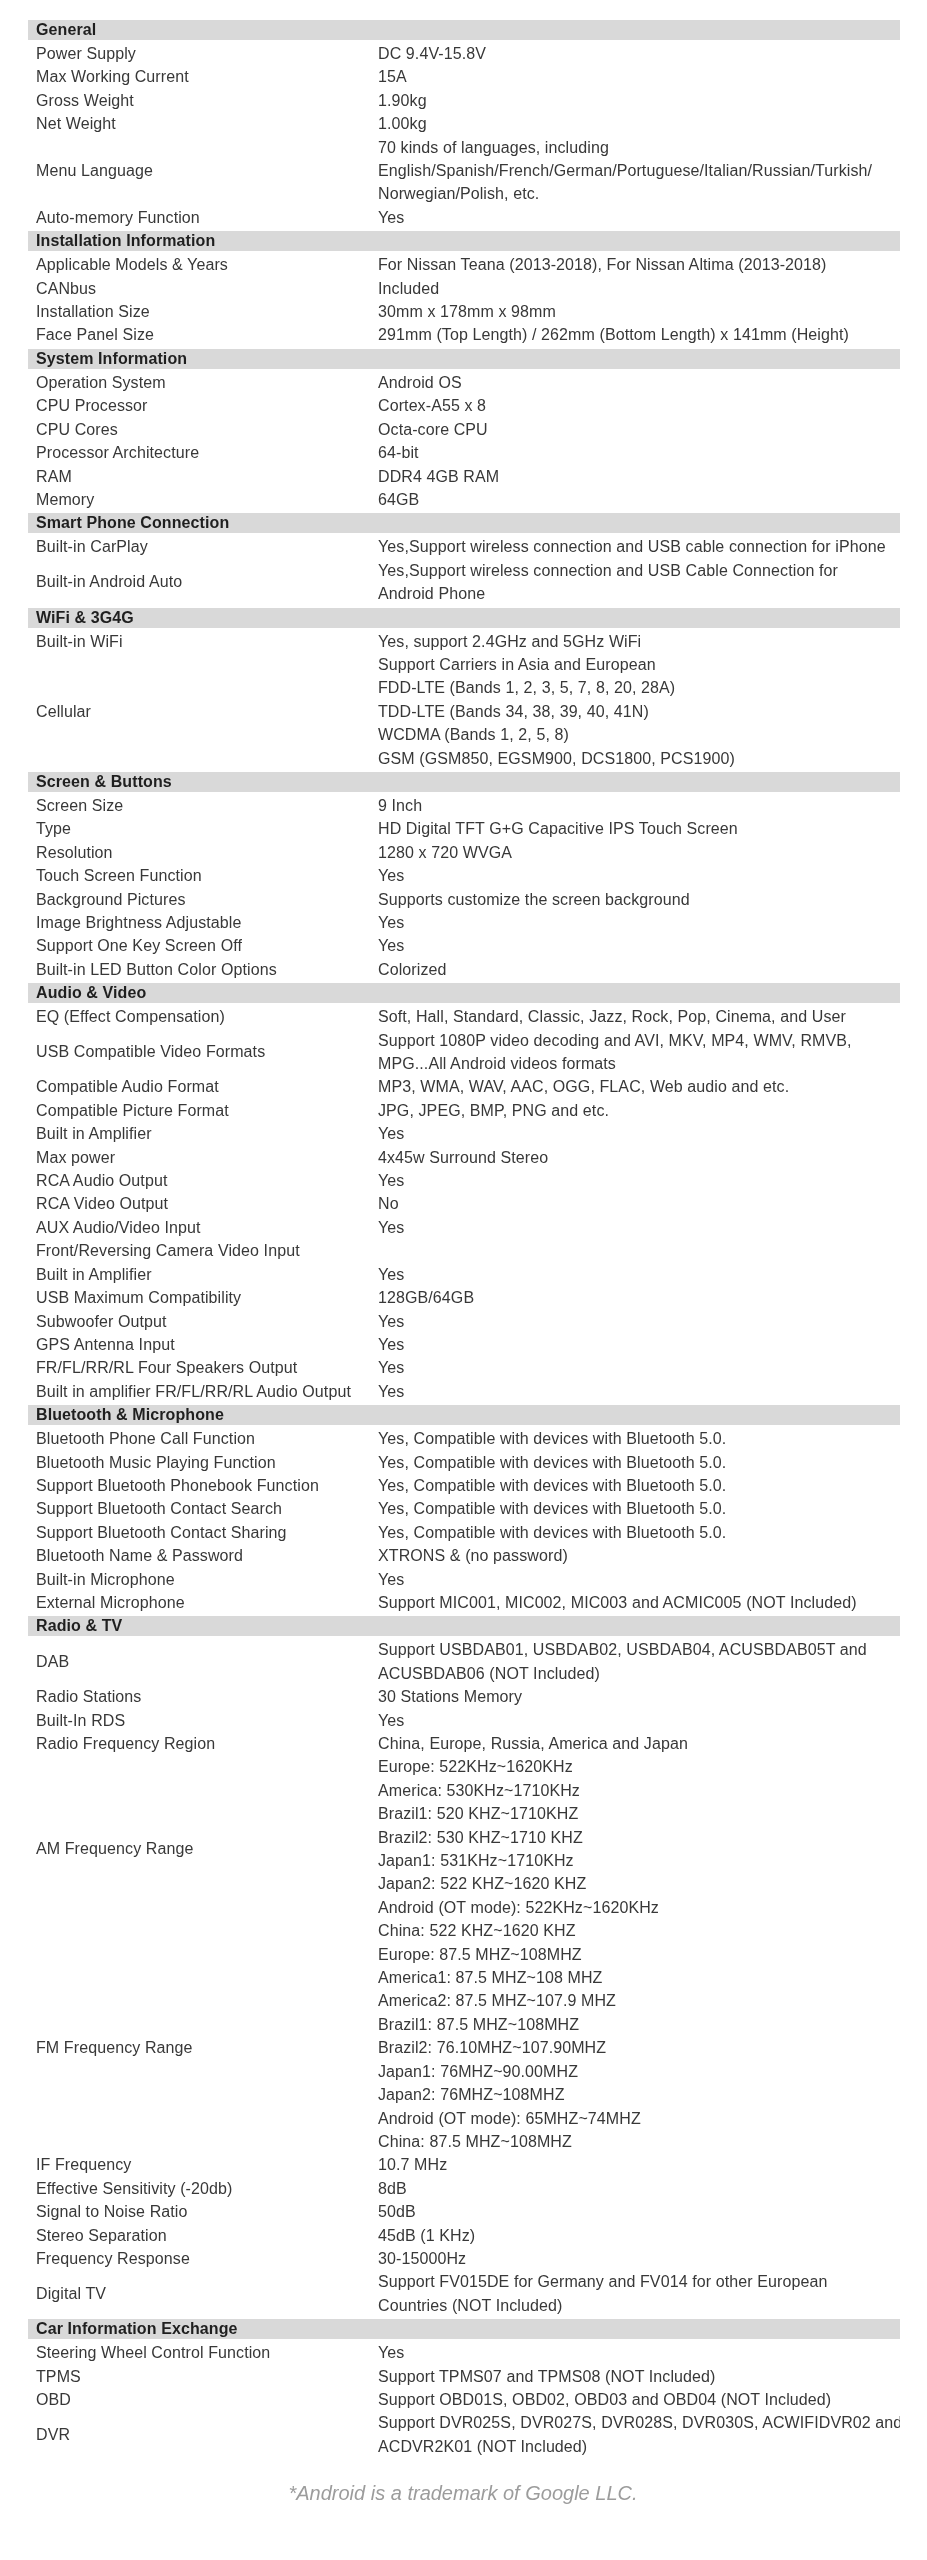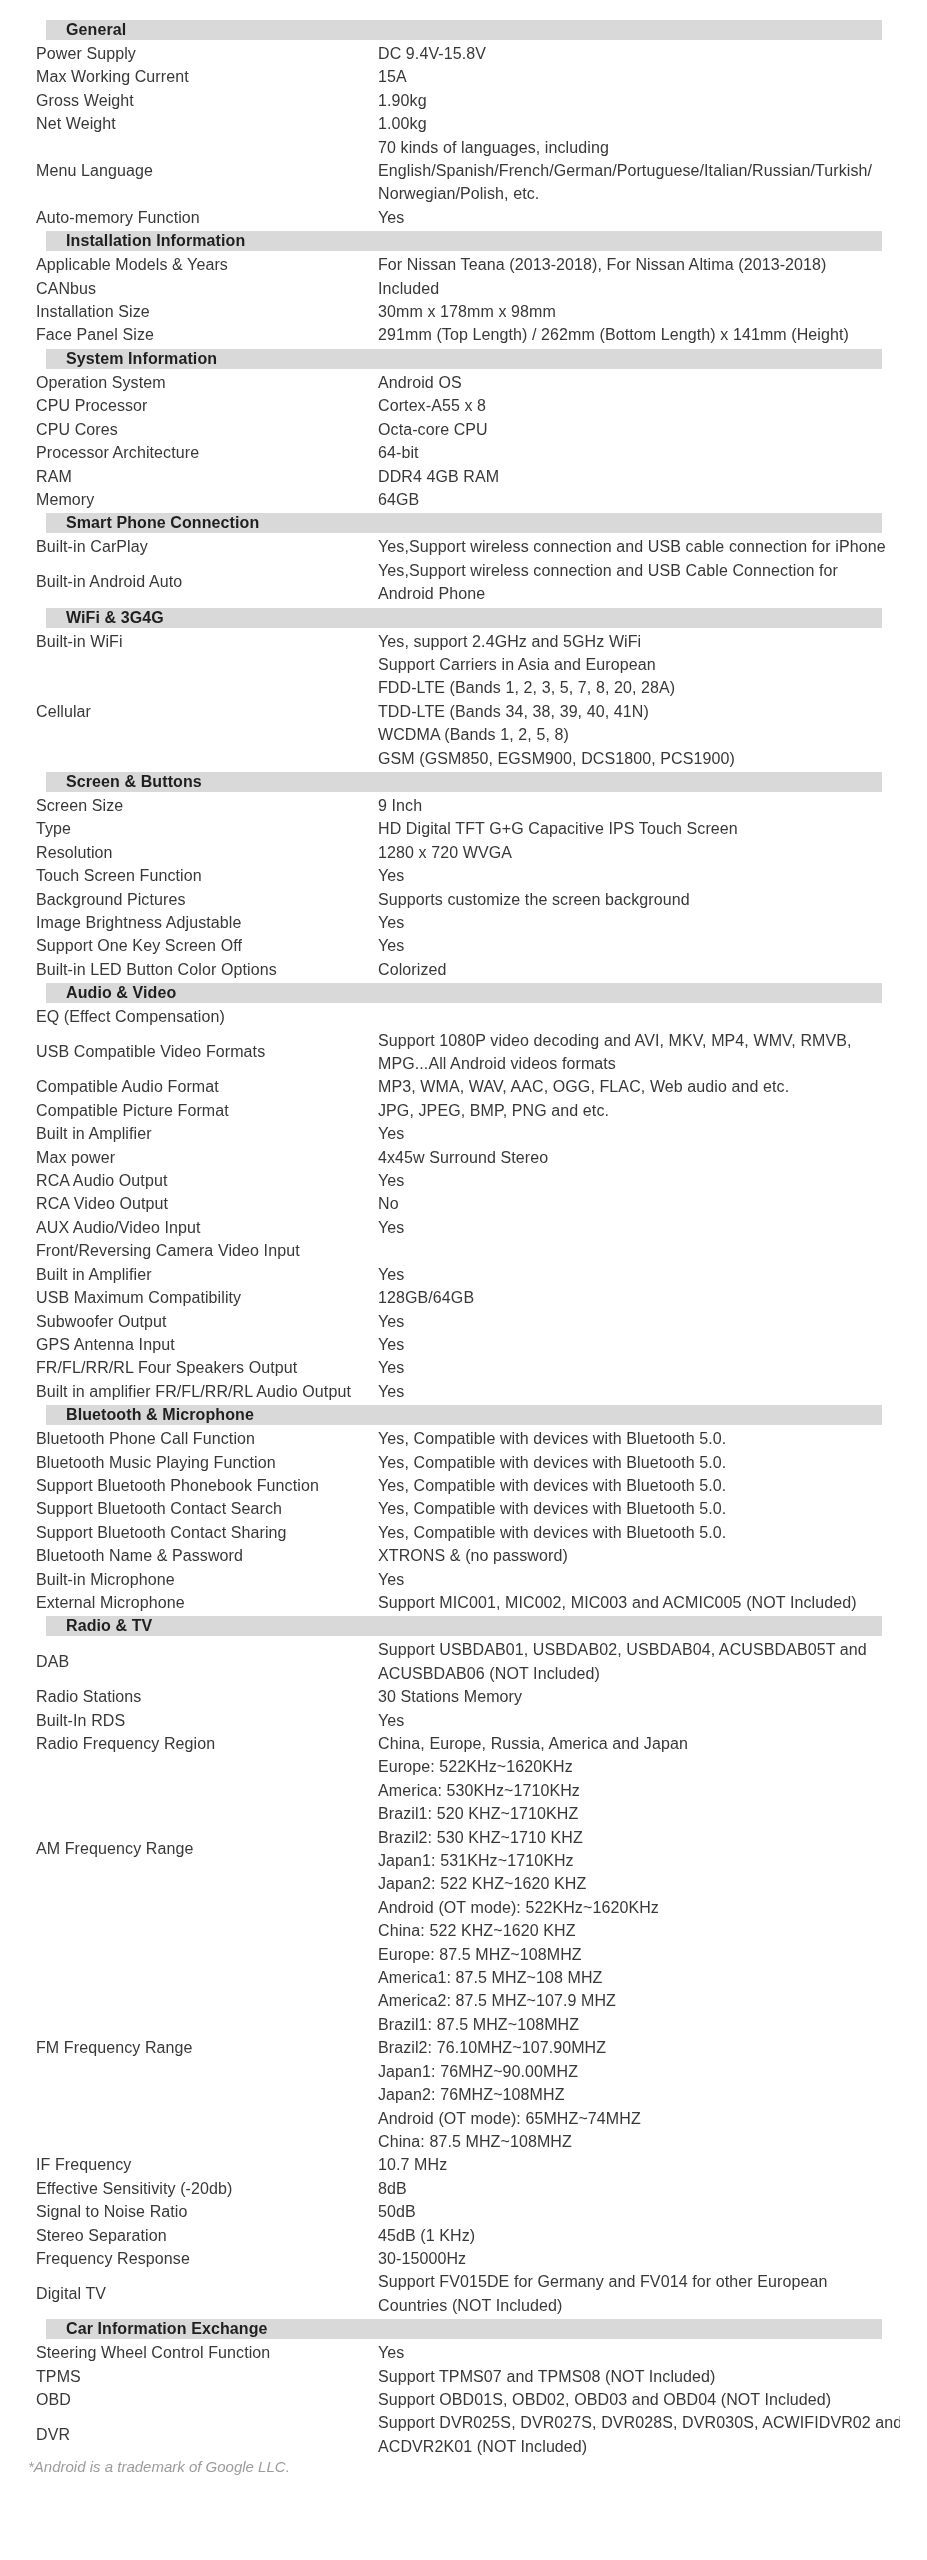--- a/index.html
+++ b/index.html
@@ -14,22 +14,22 @@
     font-family:"Liberation Sans","DejaVu Sans",sans-serif;
     color:var(--text);
     -webkit-font-smoothing:antialiased;
   }
   .spec-table{
     position:absolute;left:28px;top:18px;width:872px;
   }
   .section-header{
     background:var(--bar-bg);
     height:20px;line-height:20px;
-    margin:2px 18px;
-    padding-left:20px;
+    margin:2px 0;
+    padding-left:8px;
     font-size:16px;font-weight:700;
     color:#1f1f1f;
     letter-spacing:0.1px;
   }
   .spec-row{
     display:flex;
     padding-left:8px;
   }
   .spec-label{
     flex:0 0 342px;
@@ -42,23 +42,24 @@
     flex:1 1 auto;
     min-width:0;
   }
   .value-line{
     font-size:16px;line-height:23.4px;
     letter-spacing:0.1px;
     white-space:nowrap;
     overflow:hidden;
   }
   .trademark{
+    margin-top:24px;
     padding-right:2px;
-    text-align:left;
-    font-size:15px;
+    text-align:center;
+    font-size:20px;
     font-style:italic;
     color:var(--footer);
   }
 </style>
 </head>
 <body>
 
 <div class="spec-table">
 
   <section>
@@ -308,20 +309,23 @@
         <div class="spec-value">
           <div class="value-line">Colorized</div>
         </div>
       </div>
     </section>
     <section>
       <div class="section-header">Audio &amp; Video</div>
       <div class="spec-row">
         <div class="spec-label">
           <span>EQ (Effect Compensation)</span>
+        </div>
+        <div class="spec-value">
+          <div class="value-line">Soft, Hall, Standard, Classic, Jazz, Rock, Pop, Cinema, and User</div>
         </div>
       </div>
       <div class="spec-row">
         <div class="spec-label">
           <span>USB Compatible Video Formats</span>
         </div>
         <div class="spec-value">
           <div class="value-line">Support 1080P video decoding and AVI, MKV, MP4, WMV, RMVB,</div>
           <div class="value-line">MPG...All Android videos formats</div>
         </div>

